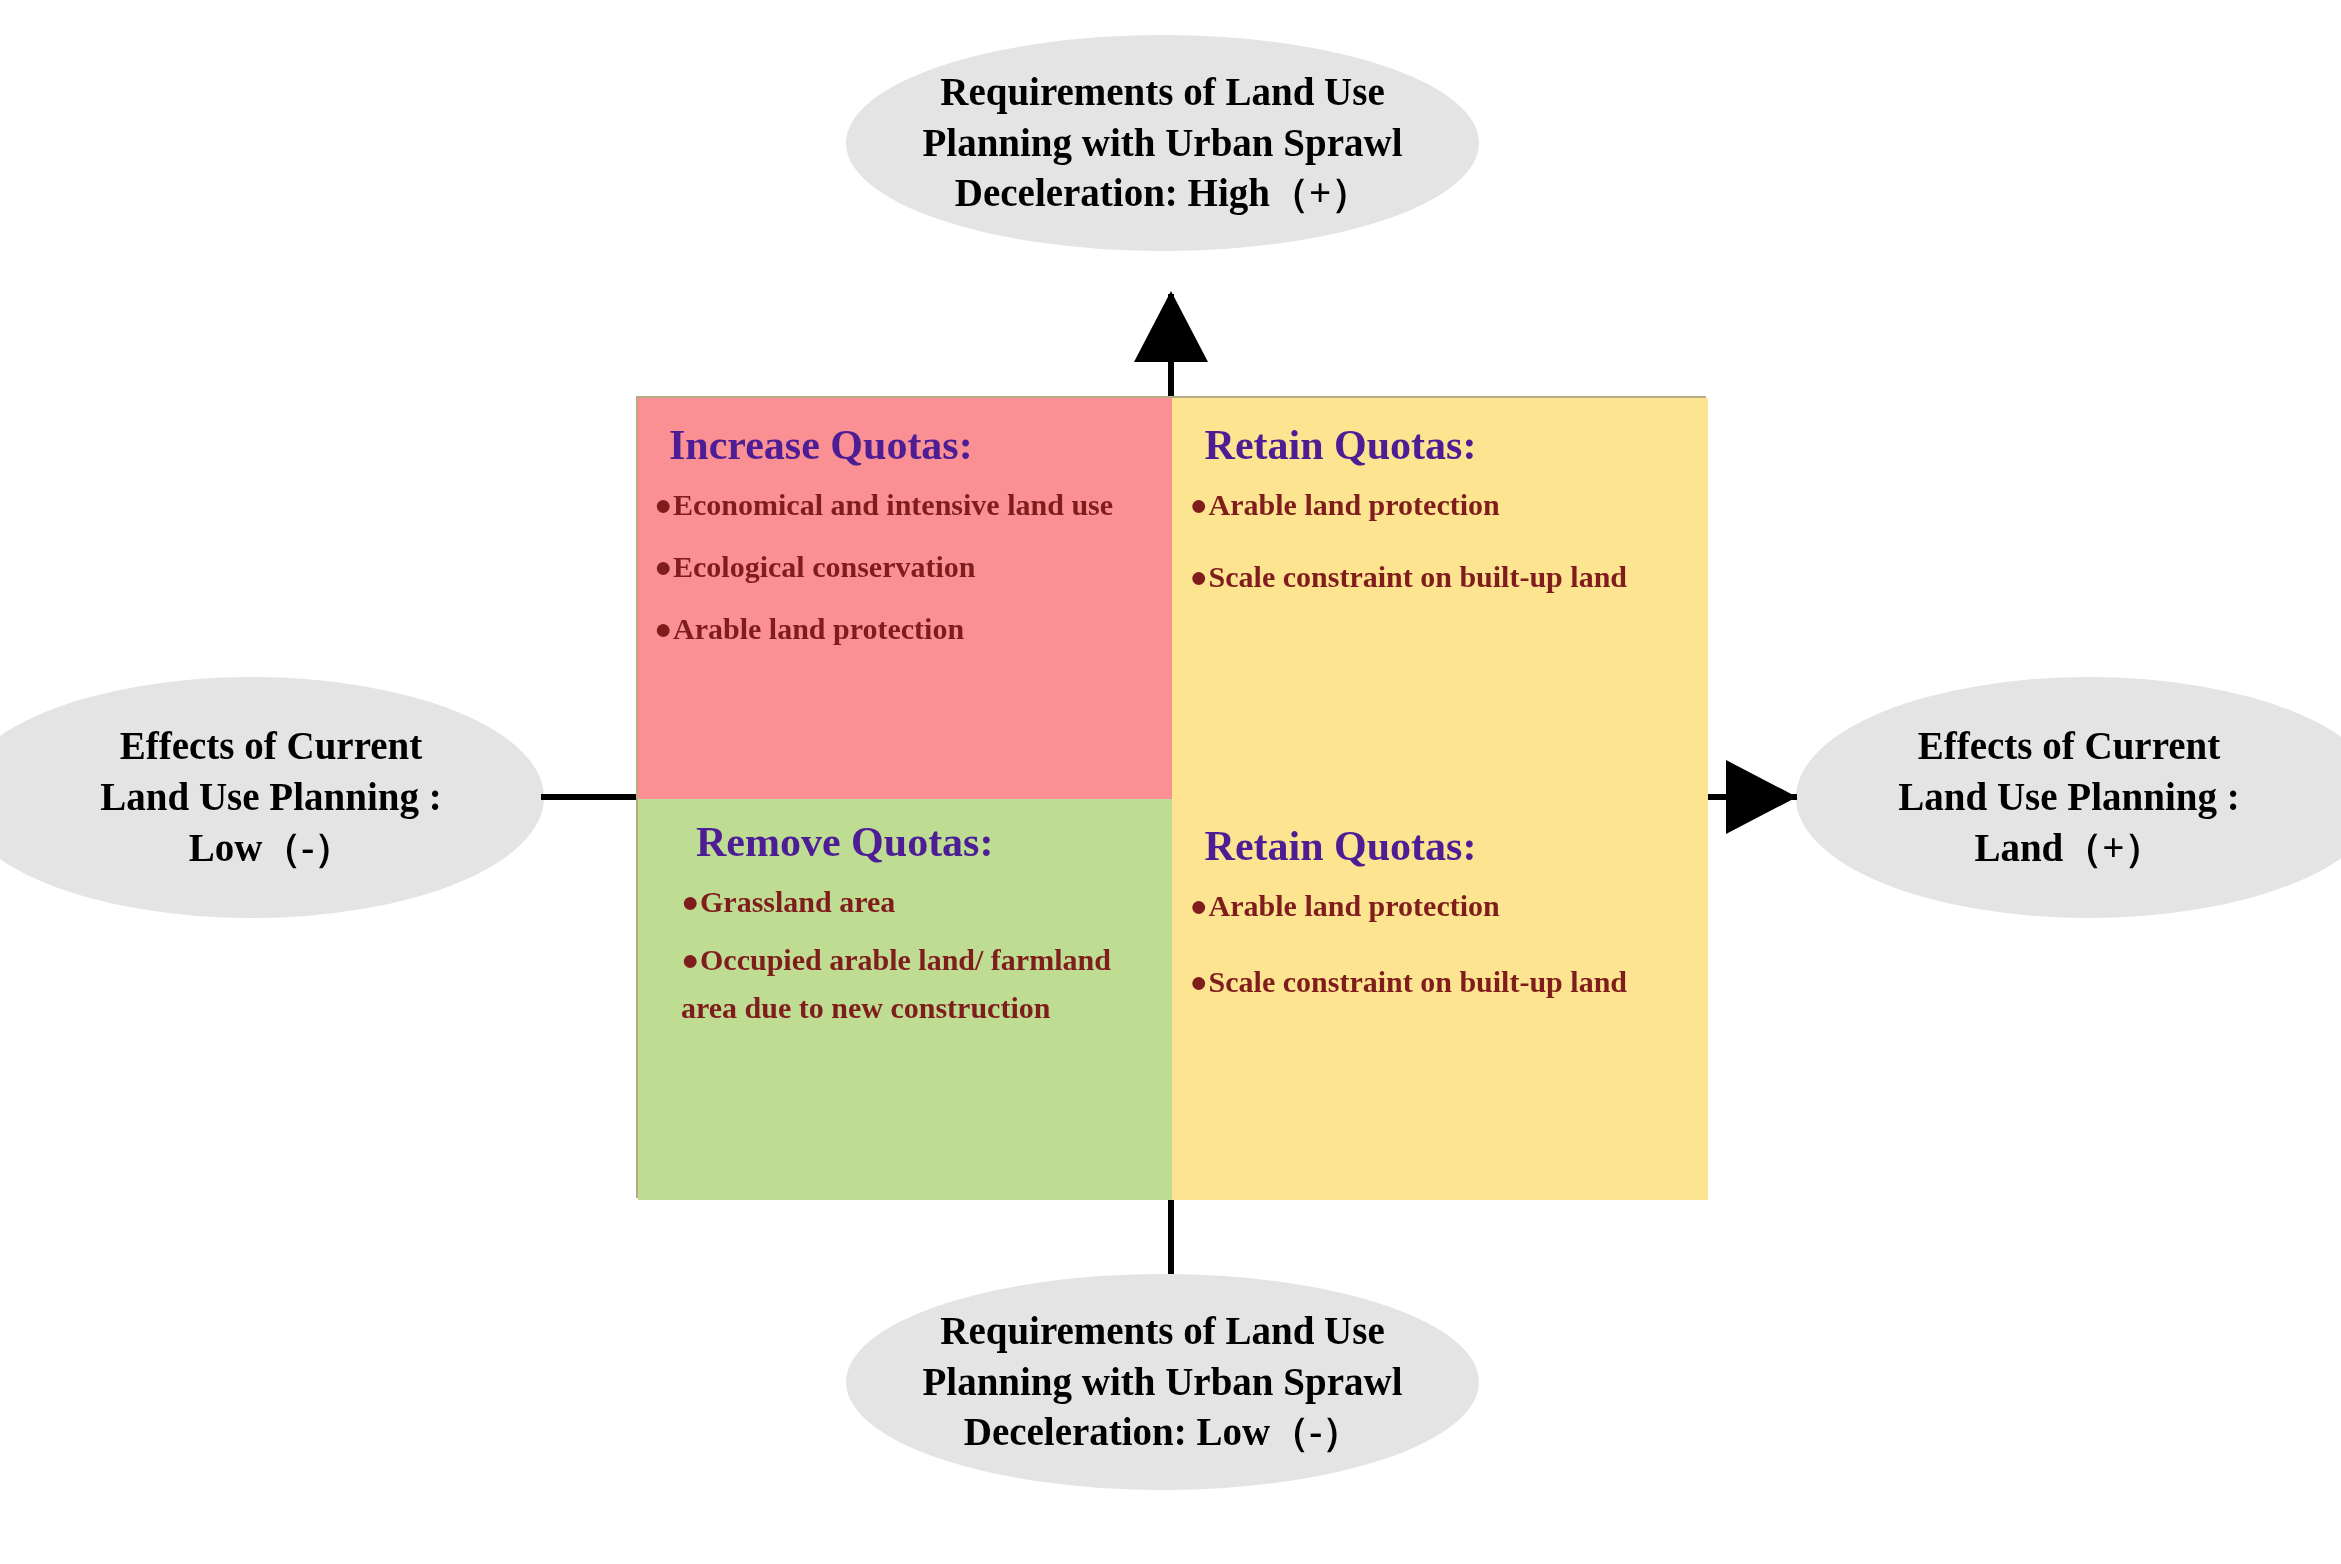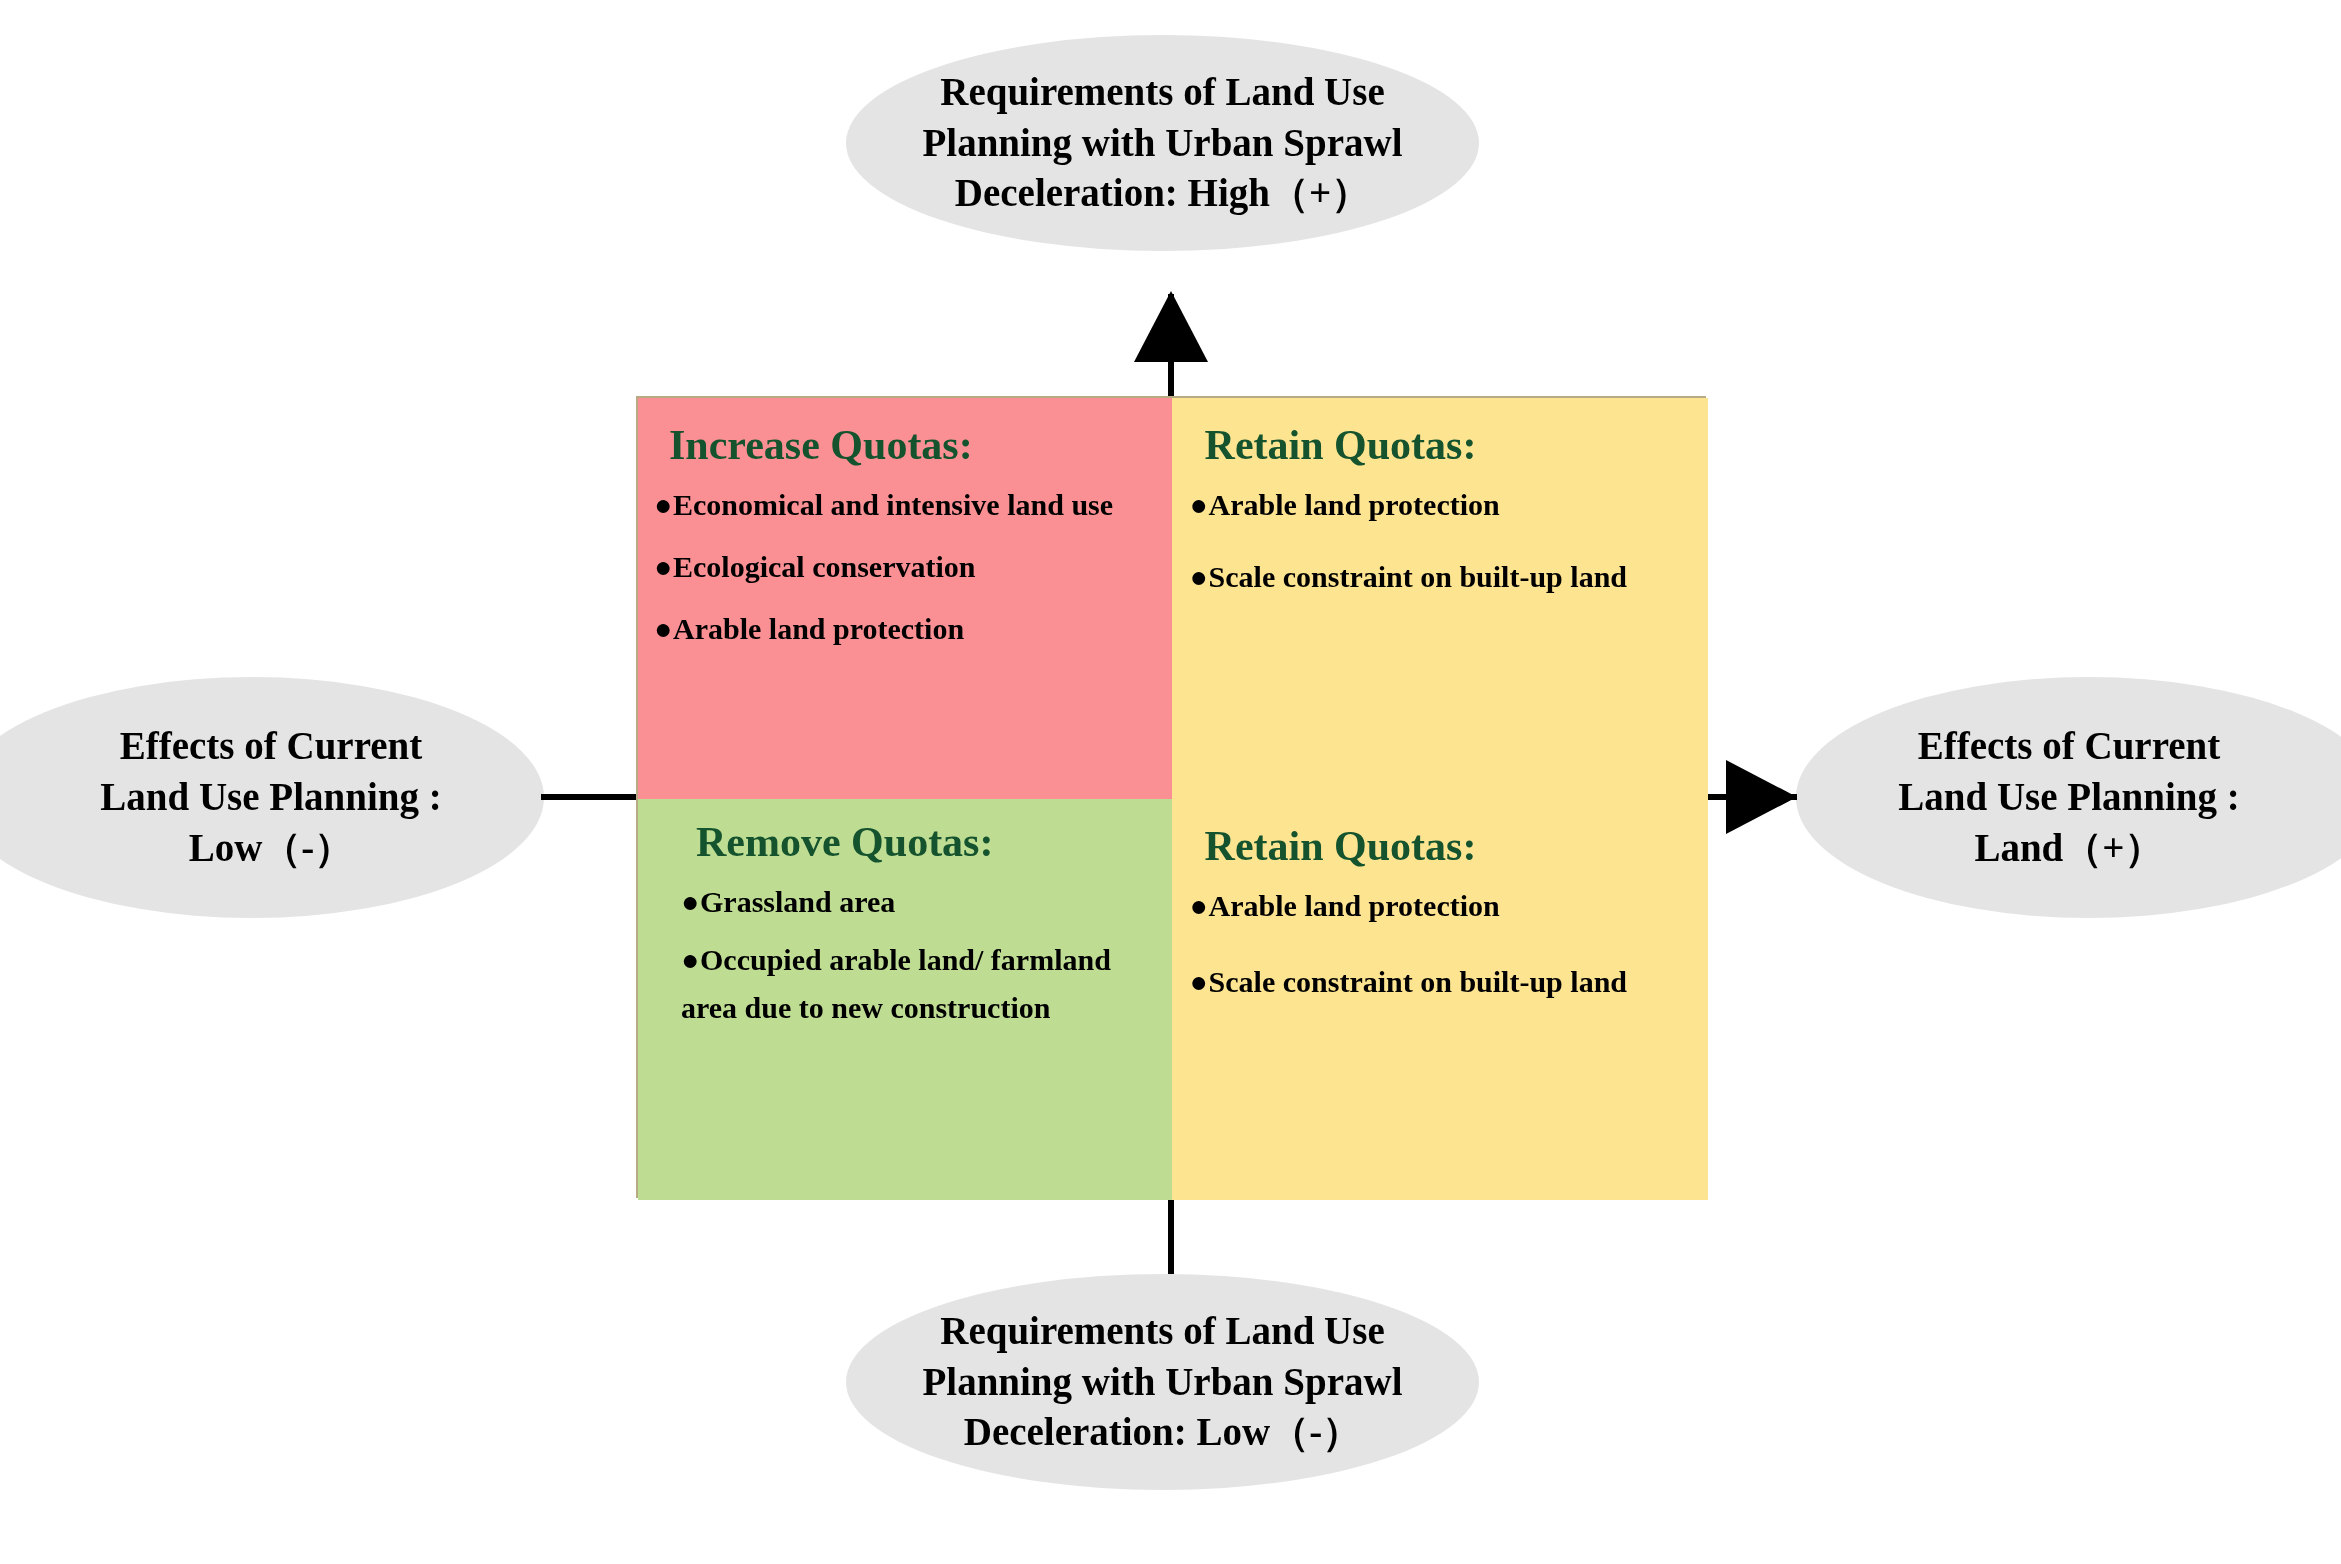--- a/index.html
+++ b/index.html
@@ -119,34 +119,34 @@
     overflow: visible;
   }
   .quad.pink   { background: #fb9094; }
   .quad.yellow { background: #fde491; }
   .quad.green  { background: #bfdc93; }
 
   .q-title {
     font-weight: bold;
     font-size: 42px;
     line-height: 1.1;
-    color: #14532d;
+    color: #4c1d95;
     margin: 0 0 20px 15px;
     white-space: nowrap;
   }
   .q-list {
     list-style: none;
     margin: 0;
     padding: 0;
   }
   .q-list li {
     font-weight: bold;
     font-size: 30px;
     line-height: 1.16;
-    color: #000000;
+    color: #7f1d1d;
     margin: 0 0 23px 0;
     padding: 0;
     position: relative;
     white-space: nowrap;
   }
   .q-list li .bullet {
     display: inline-block;
     width: 19px;
   }
   .q-list li .cont {

